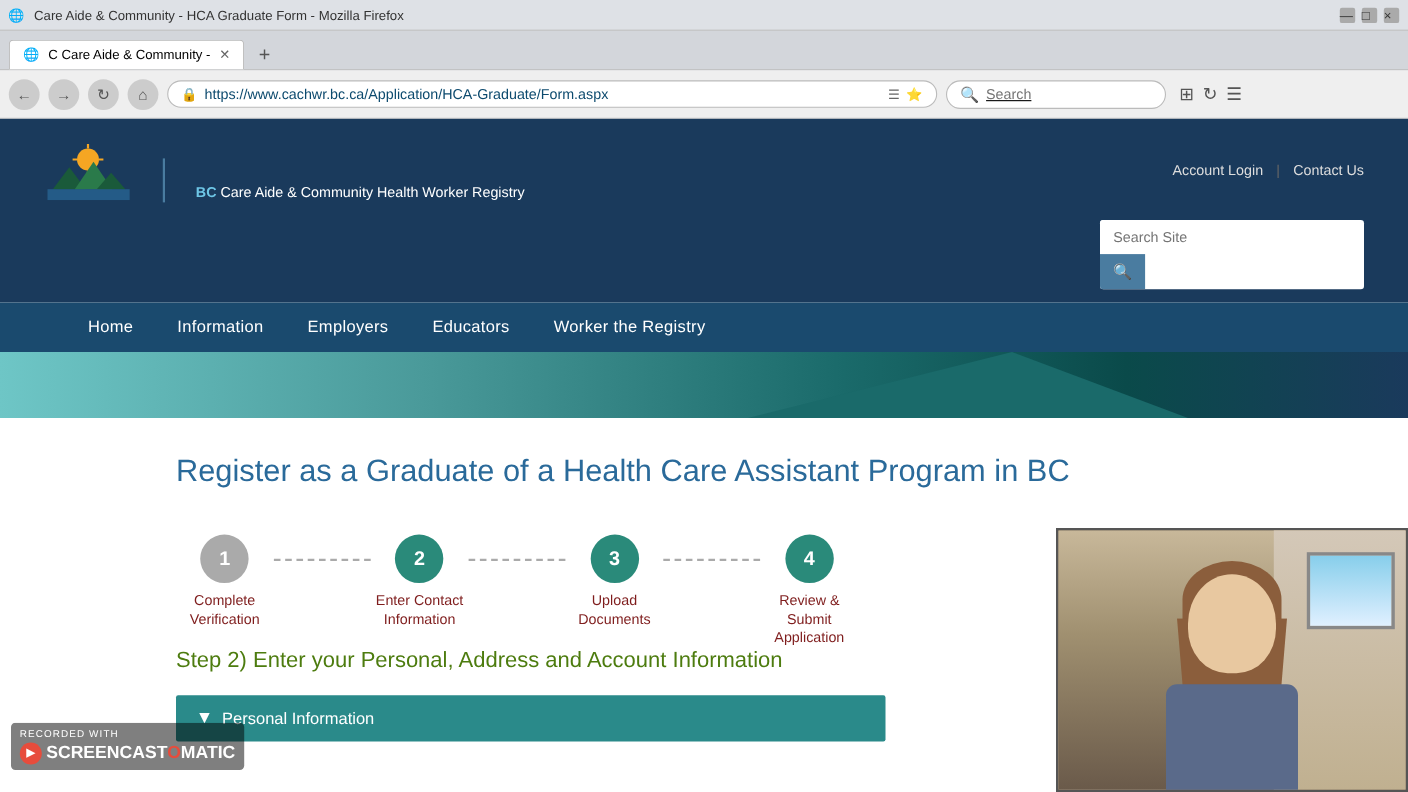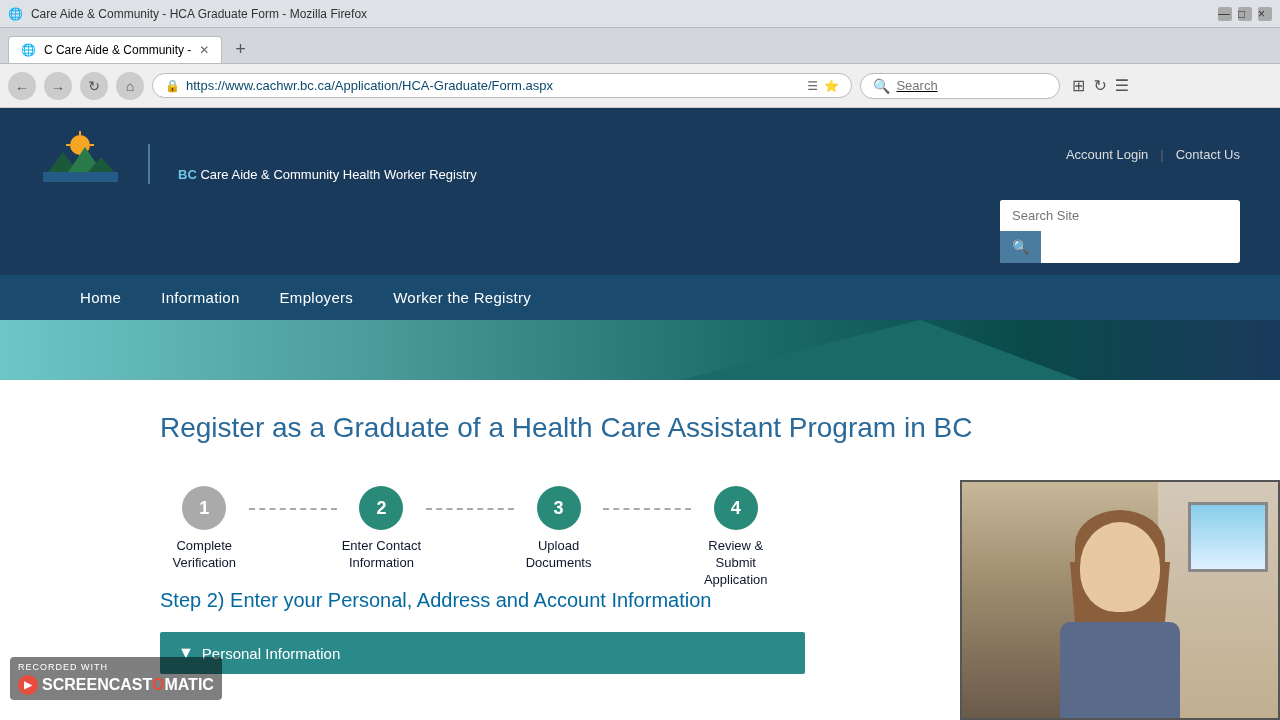--- a/index.html
+++ b/index.html
@@ -269,21 +269,21 @@
       font-size: 18px;
       font-weight: bold;
       color: #fff;
       margin-bottom: 8px;
     }
     .step-circle.inactive { background: #aaa; }
     .step-circle.active { background: #2a8a7a; }
     .step-label {
       font-size: 13px;
       text-align: center;
-      color: #0f172a;
+      color: #7f1d1d;
       line-height: 1.3;
     }
     .steps-row {
       display: flex;
       align-items: flex-start;
       width: 620px;
     }
 
     
     .error-box {
@@ -519,20 +519,23 @@
     <li>
         <a href="#">Home</a>
       </li>
     <li>
         <a href="#">Information</a>
       </li>
     <li>
         <a href="#">Employers</a>
       </li>
     <li>
+        <a href="#">Educators</a>
+      </li>
+    <li>
         <a href="#">Worker the Registry</a>
       </li>
   </ul>
 </nav>
 
 <div class="hero-banner"></div>
 
 <div class="main-content">
   <h1 class="page-title">Register as a Graduate of a Health Care Assistant Program in BC</h1>
 
@@ -563,21 +566,21 @@
     <div class="step-connector"></div>
 
     <div class="step-item">
       <div class="step-circle active">
         <span>4</span>
       </div>
       <div class="step-label">Review &amp; Submit<br>Application</div>
     </div>
   </div>
 
-  <h2 style="color: #0369a1; font-size: 20px; font-weight: 400; margin-bottom: 20px;">Step 2) Enter your Personal, Address and Account Information</h2>
+  <h2 style="color: #4d7c0f; font-size: 20px; font-weight: 400; margin-bottom: 20px;">Step 2) Enter your Personal, Address and Account Information</h2>
 
 
 
   <div class="section-header">
     <span style="font-size:16px;">▼</span>
     <span>Personal Information</span>
   </div>
 </div>
 
 <div class="screencast-watermark">

